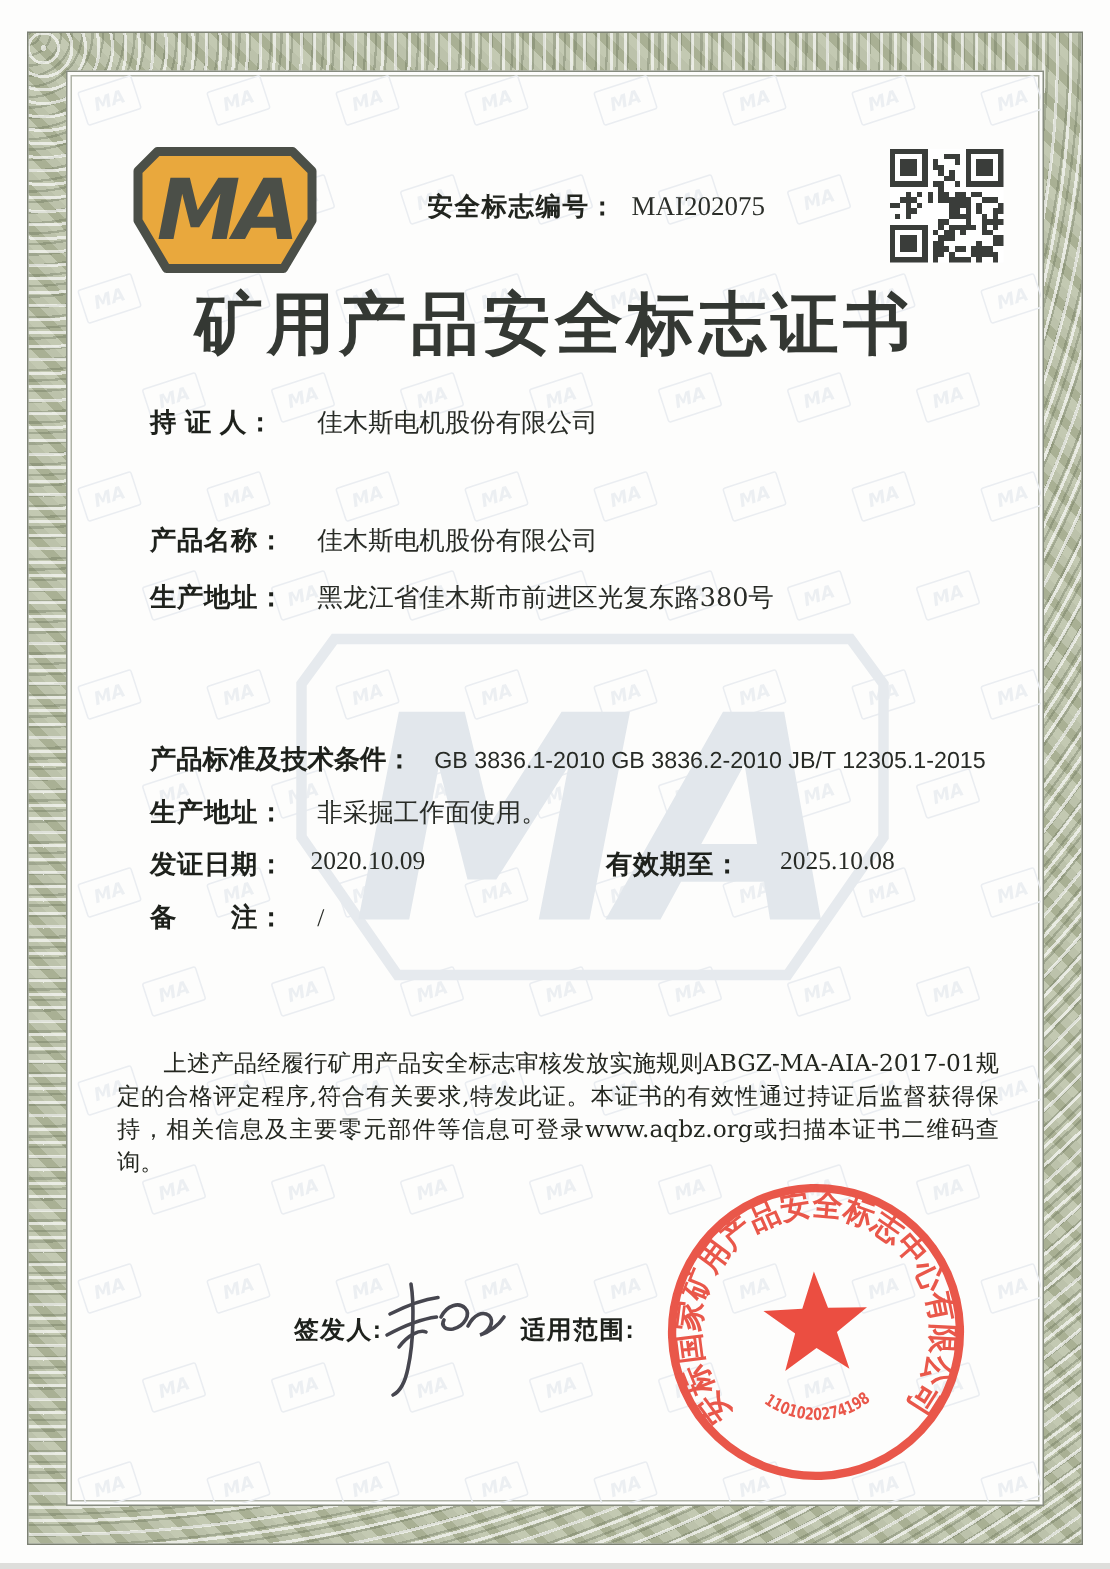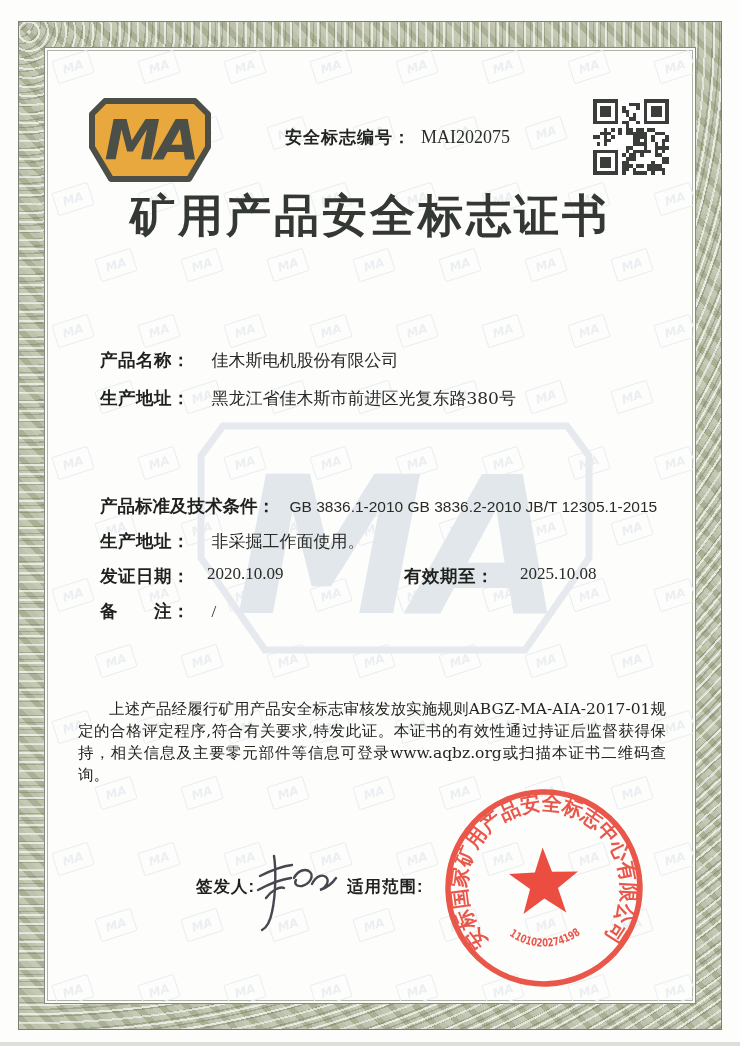--- a/index.html
+++ b/index.html
@@ -357,20 +357,24 @@
           <rect x="12" y="20" width="1" height="1" fill="#3a3d3a"></rect>
           <rect x="13" y="20" width="1" height="1" fill="#3a3d3a"></rect>
           <rect x="14" y="20" width="1" height="1" fill="#3a3d3a"></rect>
           <rect x="16" y="20" width="1" height="1" fill="#3a3d3a"></rect>
           <rect x="19" y="20" width="1" height="1" fill="#3a3d3a"></rect>
         </svg>
     </div>
 
     <div class="title">矿用产品安全标志证书</div>
 
+    <div class="row" style="top:269px">
+      <span class="lbl">持 证 人：</span>
+      <span class="val">佳木斯电机股份有限公司</span>
+    </div>
     <div class="row" style="top:348px">
       <span class="lbl">产品名称：</span>
       <span class="val">佳木斯电机股份有限公司</span>
     </div>
     <div class="row" style="top:386px">
       <span class="lbl">生产地址：</span>
       <span class="val">黑龙江省佳木斯市前进区光复东路380号</span>
     </div>
     <div class="row row-std" style="top:494px">
       <span class="lbl">产品标准及技术条件：</span>

